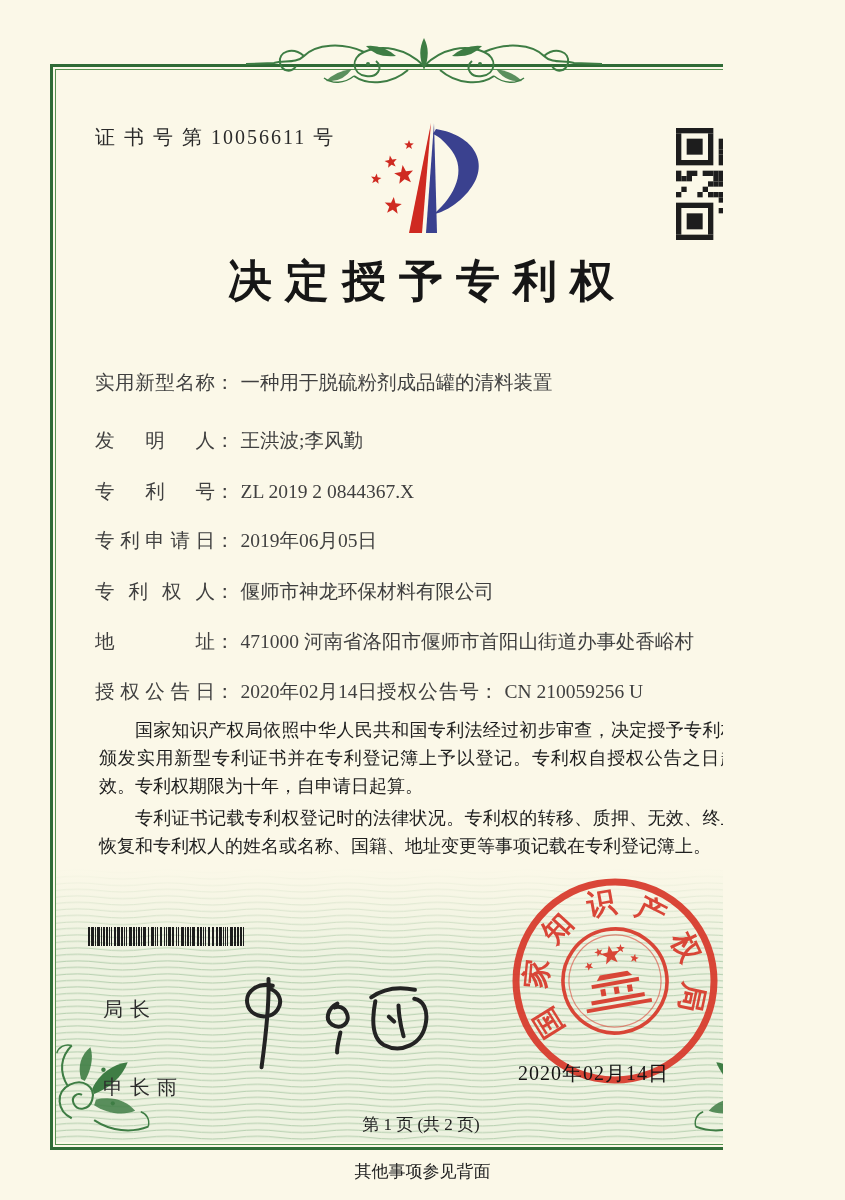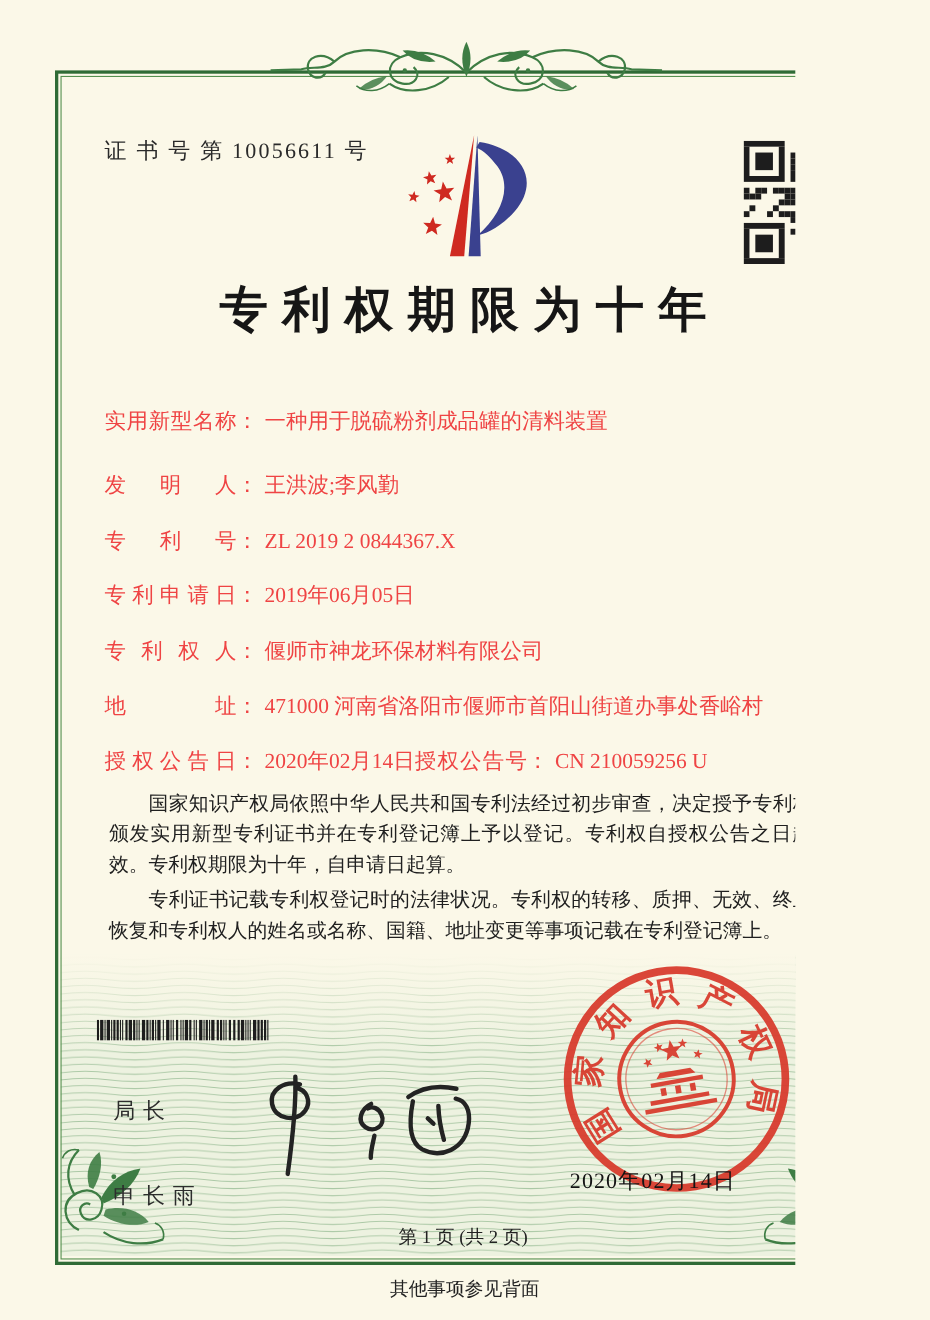--- a/index.html
+++ b/index.html
@@ -29,21 +29,21 @@
   .corner-br{left:690px;top:1038px;transform:scaleX(-1);}
 
   .cert-no{position:absolute;left:95px;top:124px;font-size:20px;letter-spacing:2px;color:#2a2a2a;z-index:3;white-space:nowrap;}
 
   .logo{position:absolute;left:352px;top:120px;width:150px;height:118px;z-index:3;}
   .qr{position:absolute;left:676px;top:128px;width:112px;height:112px;z-index:3;}
 
   .title{position:absolute;left:50px;top:252px;width:742px;text-align:center;
          font-size:44px;font-weight:700;letter-spacing:13px;text-indent:13px;color:#161616;z-index:3;}
 
-  .row{position:absolute;left:95px;font-size:19.5px;color:#ef4444;white-space:nowrap;z-index:3;}
+  .row{position:absolute;left:95px;font-size:19.5px;color:#404040;white-space:nowrap;z-index:3;}
   .row .lab{display:inline-block;width:120px;text-align:justify;text-align-last:justify;}
   .row .colon{margin-right:6px;}
   .pair2{}
   .pair2 .lab{width:102px;}
 
   .notice{position:absolute;left:95px;top:712px;width:666px;font-size:18px;line-height:28px;
           text-align:justify;color:#202020;z-index:3;}
   .notice p{margin:4px;text-indent:2em;}
 
   .barcode{position:absolute;left:88px;top:927px;width:158px;height:19px;z-index:3;}
@@ -294,21 +294,21 @@
         <rect x="47.142857142857146" y="104.76190476190476" width="5.238095238095238" height="5.238095238095238" fill="#1d1d1d"></rect>
         <rect x="52.38095238095238" y="104.76190476190476" width="5.238095238095238" height="5.238095238095238" fill="#1d1d1d"></rect>
         <rect x="68.0952380952381" y="104.76190476190476" width="5.238095238095238" height="5.238095238095238" fill="#1d1d1d"></rect>
         <rect x="73.33333333333333" y="104.76190476190476" width="5.238095238095238" height="5.238095238095238" fill="#1d1d1d"></rect>
         <rect x="78.57142857142857" y="104.76190476190476" width="5.238095238095238" height="5.238095238095238" fill="#1d1d1d"></rect>
         <rect x="89.04761904761905" y="104.76190476190476" width="5.238095238095238" height="5.238095238095238" fill="#1d1d1d"></rect>
         <rect x="99.52380952380952" y="104.76190476190476" width="5.238095238095238" height="5.238095238095238" fill="#1d1d1d"></rect>
       </g>
   </svg>
 
-  <div class="title">专利权期限为十年</div>
+  <div class="title">决定授予专利权</div>
 
   <div class="row" style="top:369px">
     <span class="lab">实用新型名称</span><span class="colon">：</span><span class="val">一种用于脱硫粉剂成品罐的清料装置</span>
   </div>
   <div class="row" style="top:427px">
     <span class="lab">发明人</span><span class="colon">：</span><span class="val">王洪波;李风勤</span>
   </div>
   <div class="row" style="top:478px">
     <span class="lab">专利号</span><span class="colon">：</span><span class="val">ZL 2019 2 0844367.X</span>
   </div>

